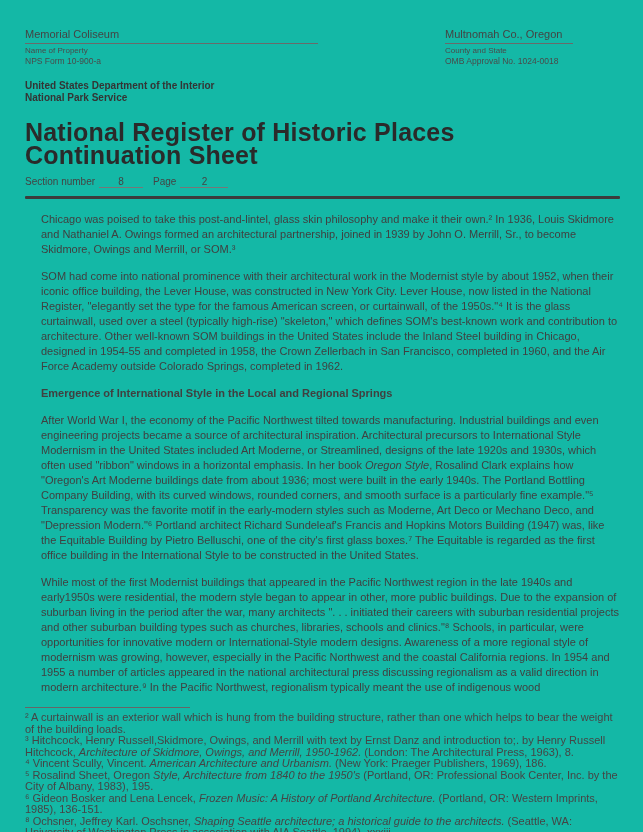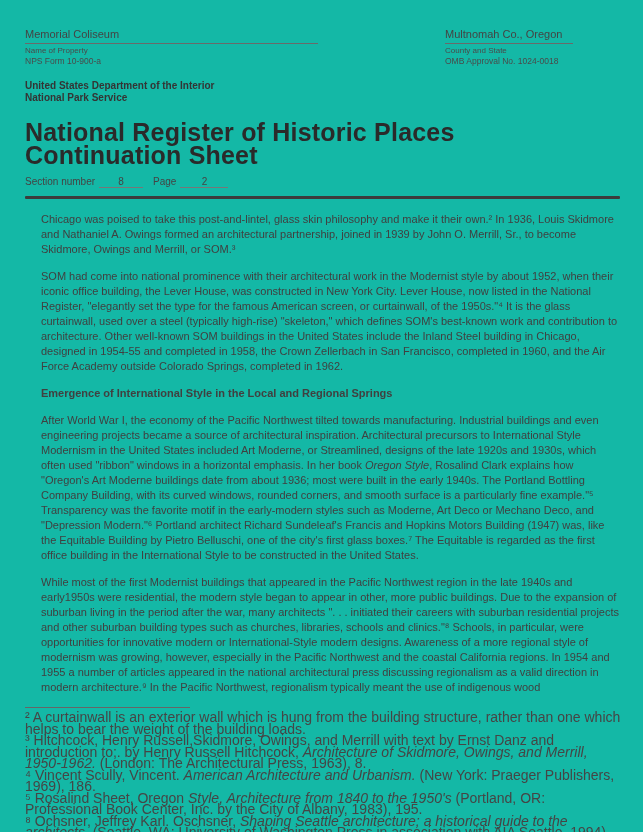--- a/index.html
+++ b/index.html
@@ -26,21 +26,21 @@
   .section-row{margin-top:9px;font-size:10px;color:#444;}
   .blank-val{display:inline-block;text-align:center;border-bottom:1px solid #777;color:#444;}
   .blank-sec{width:44px;margin:0 10px 0 4px;}
   .blank-pg{width:48px;margin-left:4px;}
   .thick-rule{margin-top:8px;height:3px;background:#3c3c3c;border-radius:1px;}
   .body-text{margin-top:13px;width:595px;}
   .body-text p{margin:0 0 12px 16px;font-size:11px;line-height:15px;color:#404040;}
   .body-heading{font-size:11px;font-weight:bold;color:#333;margin:0 0 12px 0;line-height:13.2px;}
   .fn-rule{width:165px;border:none;border-top:1px solid #666;margin:2px 0 4px 0;}
   .footnotes{width:597px;}
-  .footnote{font-size:14px;line-height:11.5px;color:#454545;}
+  .footnote{font-size:11px;line-height:11.5px;color:#454545;}
 </style>
 </head>
 <body>
 
 <div class="page">
 
   <div class="hdr-row">
     <div class="hdr-left">
       <div class="hdr-name">Memorial Coliseum</div>
       <div class="hdr-label">Name of Property</div>
@@ -80,16 +80,17 @@
     <p><span>While most of the first Modernist buildings that appeared in the Pacific Northwest region in the late 1940s and early1950s were residential, the modern style began to appear in other, more public buildings. Due to the expansion of suburban living in the period after the war, many architects ". . . initiated their careers with suburban residential projects and other suburban building types such as churches, libraries, schools and clinics."⁸ Schools, in particular, were opportunities for innovative modern or International-Style modern designs. Awareness of a more regional style of modernism was growing, however, especially in the Pacific Northwest and the coastal California regions. In 1954 and 1955 a number of articles appeared in the national architectural press discussing regionalism as a valid direction in modern architecture.⁹ In the Pacific Northwest, regionalism typically meant the use of indigenous wood</span></p>
   </div>
 
   <hr class="fn-rule">
 
   <div class="footnotes">
     <div class="footnote"><span>² A curtainwall is an exterior wall which is hung from the building structure, rather than one which helps to bear the weight of the building loads.</span></div>
     <div class="footnote"><span>³ Hitchcock, Henry Russell,Skidmore, Owings, and Merrill with text by Ernst Danz and introduction to;. by Henry Russell Hitchcock, </span><i>Architecture of Skidmore, Owings, and Merrill, 1950-1962.</i><span> (London: The Architectural Press, 1963), 8.</span></div>
     <div class="footnote"><span>⁴ Vincent Scully, Vincent. </span><i>American Architecture and Urbanism.</i><span>  (New York: Praeger Publishers, 1969), 186.</span></div>
     <div class="footnote"><span>⁵ Rosalind Sheet, Oregon </span><i>Style, Architecture from 1840 to the 1950's</i><span> (Portland, OR: Professional Book Center, Inc. by the City of Albany, 1983), 195.</span></div>
+    <div class="footnote"><span>⁶ Gideon Bosker and Lena Lencek, </span><i>Frozen Music: A History of Portland Architecture.</i><span> (Portland, OR: Western Imprints, 1985), 136-151.</span></div>
     <div class="footnote"><span>⁸ Ochsner, Jeffrey Karl. Oschsner, </span><i>Shaping Seattle architecture; a historical guide to the architects.</i><span>  (Seattle, WA: University of Washington Press in association with AIA Seattle, 1994), xxxiii.</span></div>
   </div>
 
 </div>
 
 </body></html>

